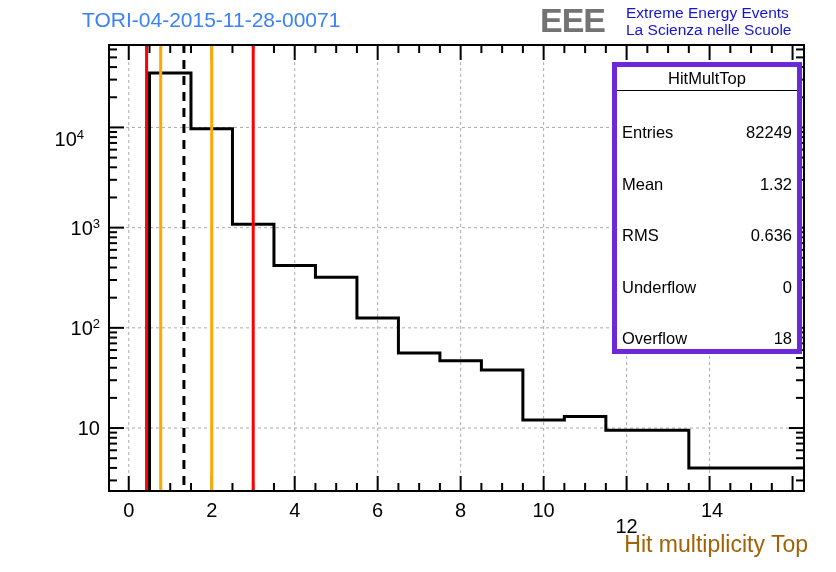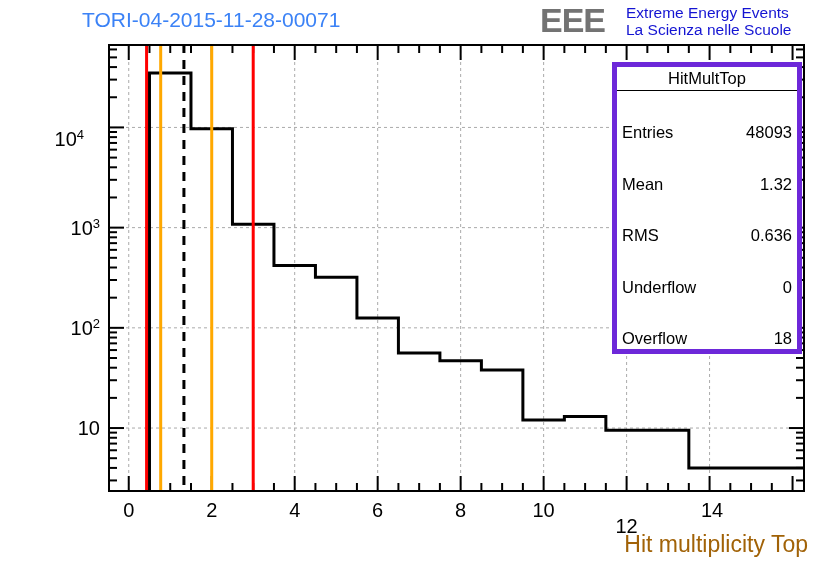--- a/index.html
+++ b/index.html
@@ -275,21 +275,21 @@
       <div class="xlab" style="left: 712px; top: 499px;">14</div>
     </div>
 
   <div class="axis-title">Hit multiplicity Top</div>
 
   <div class="stats">
     <div class="stats-title">HitMultTop</div>
     <div id="stats-rows">
         <div class="stats-row">
           <span class="k">Entries</span>
-          <span class="v">48093</span>
+          <span class="v">82249</span>
         </div>
         <div class="stats-row">
           <span class="k">Mean</span>
           <span class="v">1.32</span>
         </div>
         <div class="stats-row">
           <span class="k">RMS</span>
           <span class="v">0.636</span>
         </div>
         <div class="stats-row">

